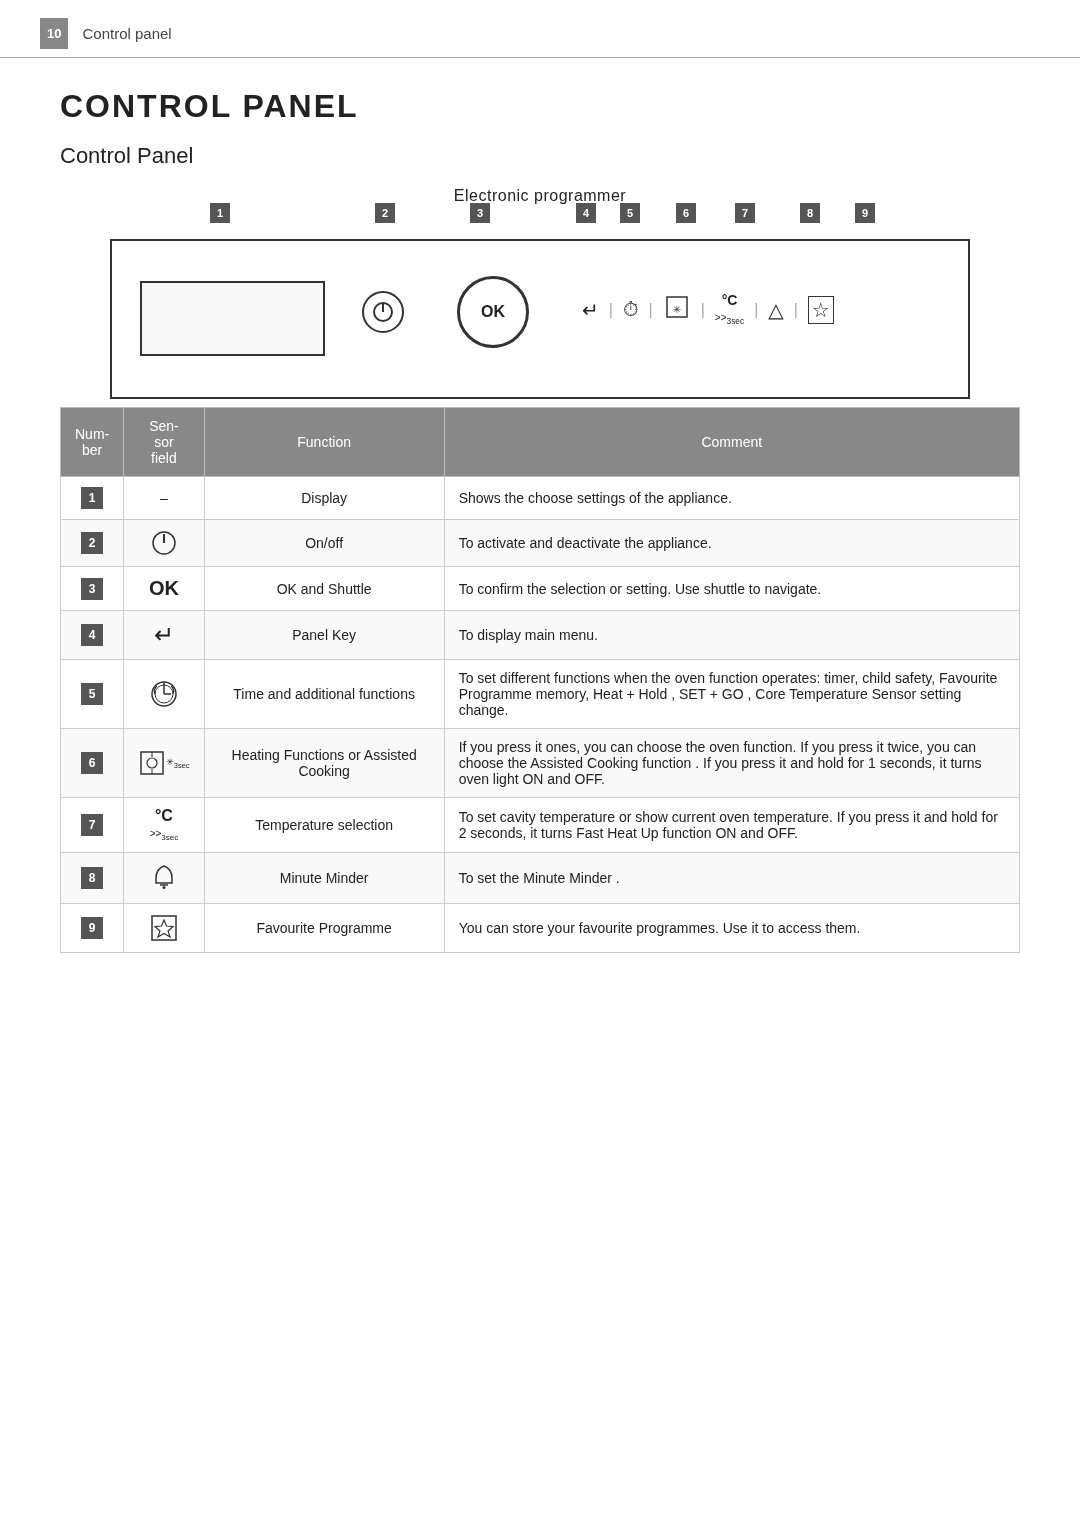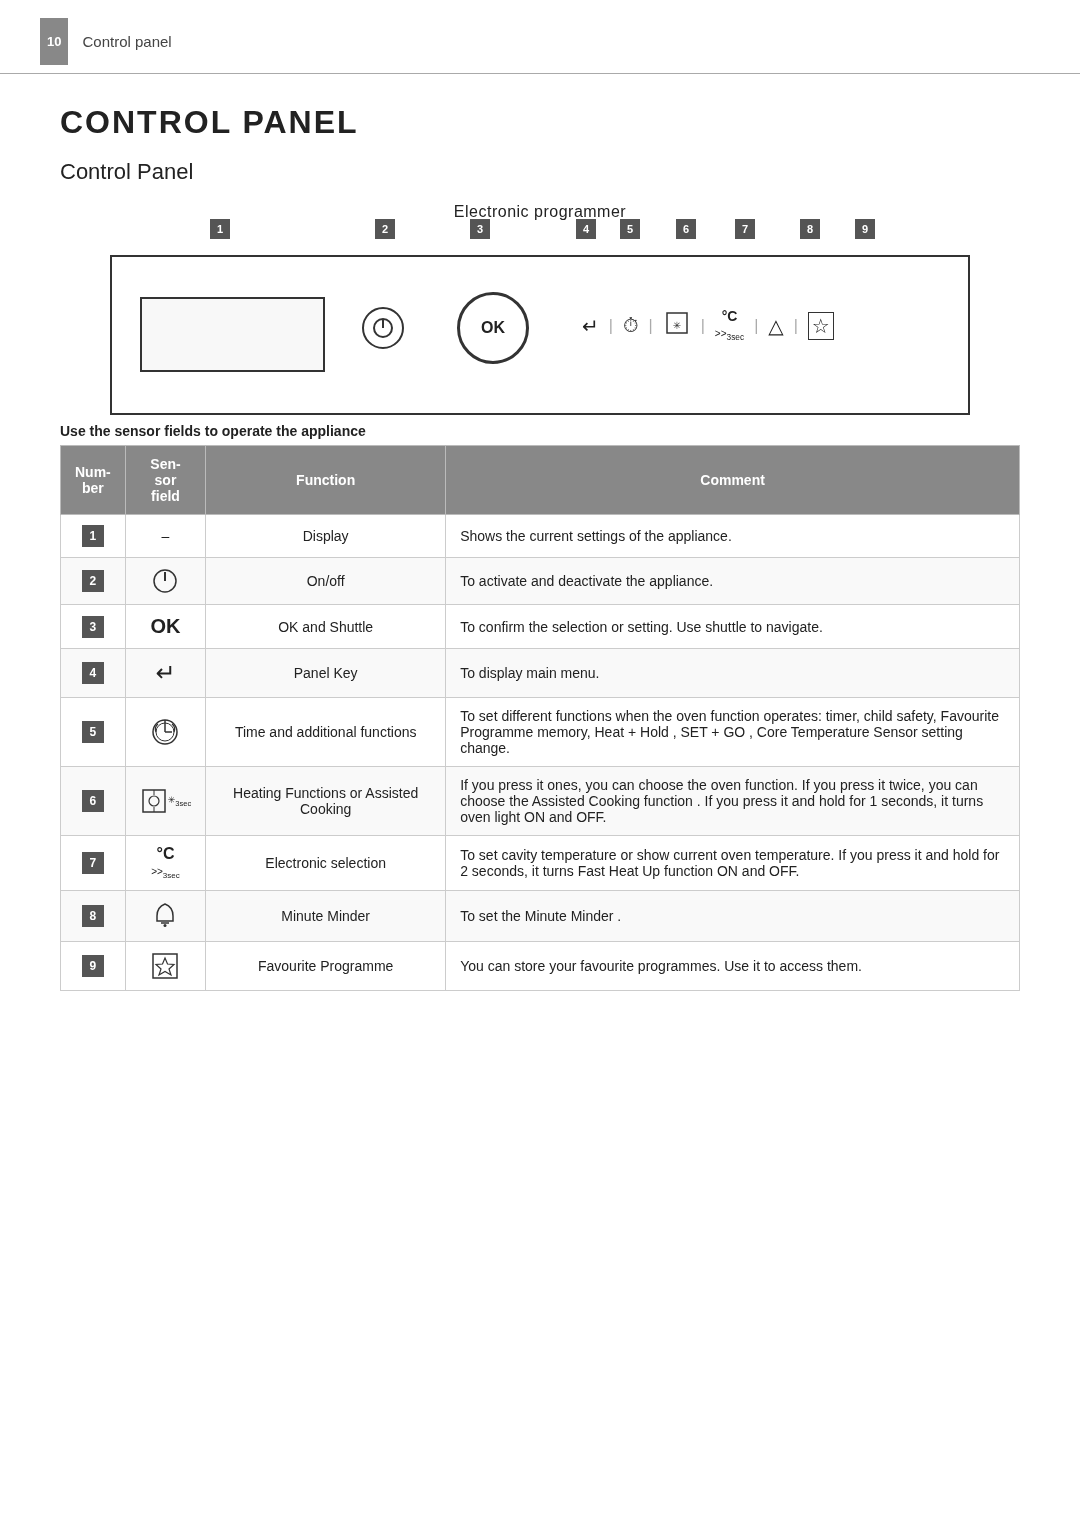--- a/index.html
+++ b/index.html
@@ -16,21 +16,21 @@
       display: flex;
       align-items: center;
       padding: 18px 40px 8px 40px;
       border-bottom: 1px solid #aaa;
       margin-bottom: 0;
     }
     .page-num {
       background: #888;
       color: #fff;
       font-size: 13px;
-      padding: 16px 7px;
+      padding: 8px 7px;
       margin-right: 14px;
       font-weight: bold;
     }
     .page-header-title {
       font-size: 15px;
       color: #444;
     }
 
     .main-content {
       padding: 30px 60px 40px 60px;
@@ -145,21 +145,21 @@
     .func-table {
       width: 100%;
       border-collapse: collapse;
       font-size: 14px;
     }
 
     .func-table th {
       background: #888;
       color: #fff;
       padding: 10px 14px;
-      font-weight: bold;
+      font-weight: normal;
       text-align: center;
       border: 1px solid #bbb;
     }
 
     .func-table td {
       border: 1px solid #ccc;
       padding: 10px 14px;
       vertical-align: middle;
     }
 
@@ -301,21 +301,20 @@
           <span style="font-size:20px;">△</span>
           <span class="sep">|</span>
 
           <span style="font-size:20px; border: 1.5px solid #333; padding:1px 3px;">☆</span>
         </div>
 
       </div>
     </div>
   </div>
 
-  <div class="sensor-instruction">Use the sensor fields to operate the appliance</div>
 
   <table class="func-table">
     <thead>
       <tr>
         <th class="col-num">
           <span>Num-<br>ber</span>
         </th>
         <th class="col-sensor">
           <span>Sen-<br>sor<br>field</span>
         </th>
@@ -325,21 +324,21 @@
     </thead>
     <tbody id="table-body">
     <tr>
           <td class="col-num"><span class="num-badge">1</span></td>
           <td class="col-sensor">
             <div class="icon-cell">
               <span style="font-size:14px;">–</span>
             </div>
           </td>
           <td class="col-function">Display</td>
-          <td class="col-comment">Shows the current settings of the appliance.</td>
+          <td class="col-comment">Shows the choose settings of the appliance.</td>
         </tr>
         <tr>
           <td class="col-num"><span class="num-badge">2</span></td>
           <td class="col-sensor">
             <div class="icon-cell">
               <svg width="26" height="26" viewBox="0 0 26 26">
                 <circle cx="13" cy="13" r="11" fill="none" stroke="#333" stroke-width="1.5"></circle>
                 <line x1="13" y1="4" x2="13" y2="13" stroke="#333" stroke-width="2"></line>
               </svg>
             </div>
@@ -402,21 +401,21 @@
           <td class="col-function">Heating Functions or Assisted Cooking</td>
           <td class="col-comment">If you press it ones, you can choose the oven function. If you press it twice, you can choose the Assisted Cooking function . If you press it and hold for 1 seconds, it turns oven light ON and OFF.</td>
         </tr>
         <tr>
           <td class="col-num"><span class="num-badge">7</span></td>
           <td class="col-sensor">
             <div class="icon-cell">
               <div style="font-weight:bold;font-size:16px;line-height:1;">°C<br><span style="font-size:10px;font-weight:normal;">&gt;&gt;<sub style="font-size:8px;">3sec</sub></span></div>
             </div>
           </td>
-          <td class="col-function">Electronic selection</td>
+          <td class="col-function">Temperature selection</td>
           <td class="col-comment">To set cavity temperature or show current oven temperature. If you press it and hold for 2 seconds, it turns Fast Heat Up function ON and OFF.</td>
         </tr>
         <tr>
           <td class="col-num"><span class="num-badge">8</span></td>
           <td class="col-sensor">
             <div class="icon-cell">
               <svg width="28" height="30" viewBox="0 0 28 30">
                 <path d="M14 3 Q6 6 6 15 L6 20 L22 20 L22 15 Q22 6 14 3Z" fill="none" stroke="#333" stroke-width="1.5"></path>
                 <line x1="10" y1="22" x2="18" y2="22" stroke="#333" stroke-width="1.5"></line>
                 <circle cx="14" cy="24.5" r="1.5" fill="#333"></circle>

